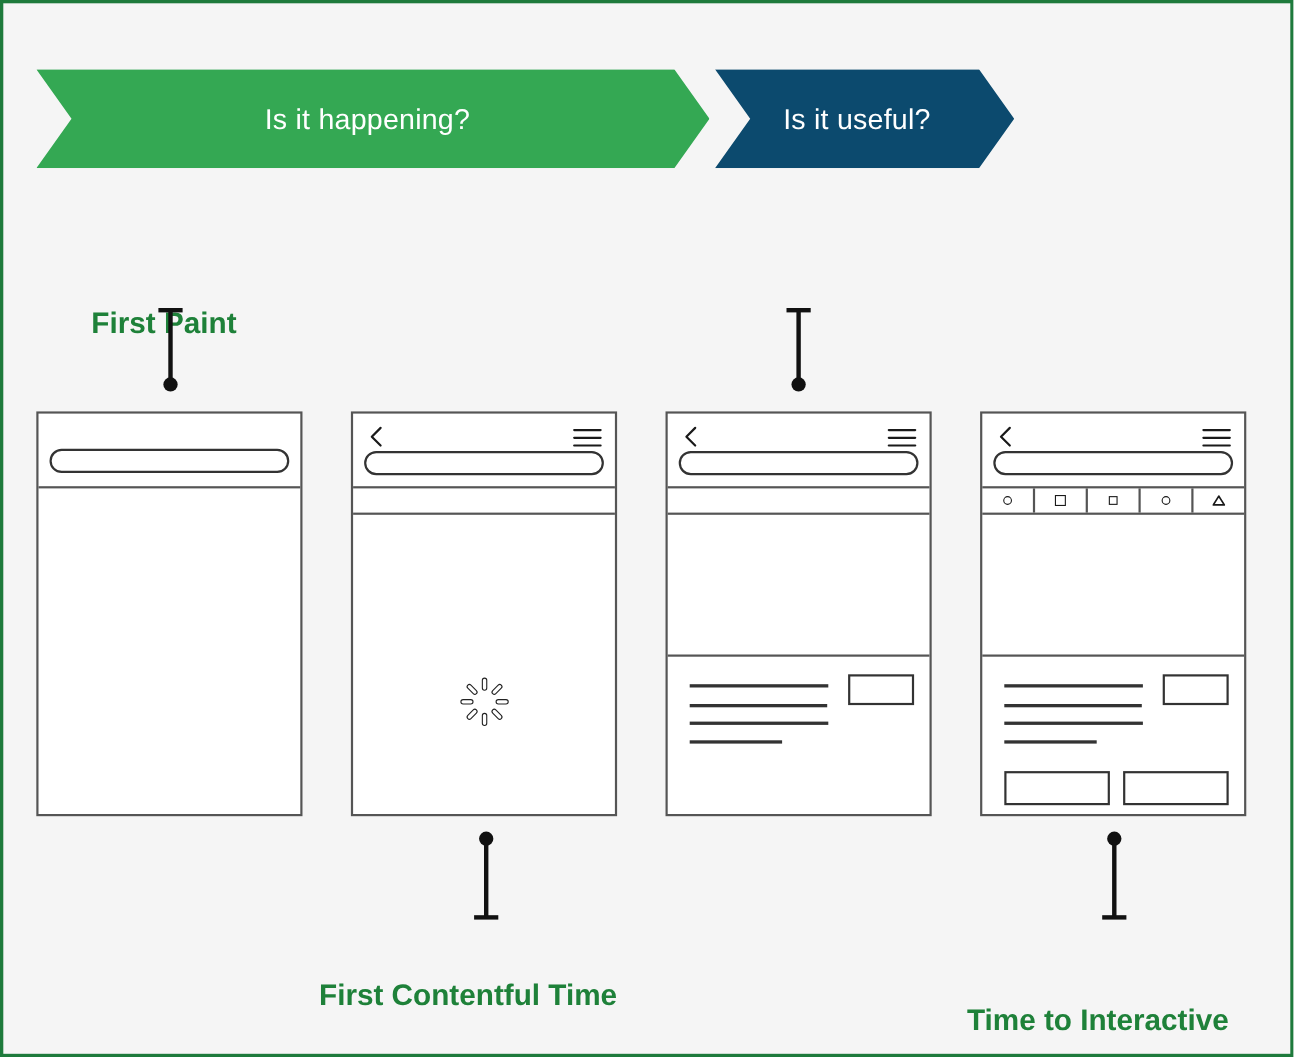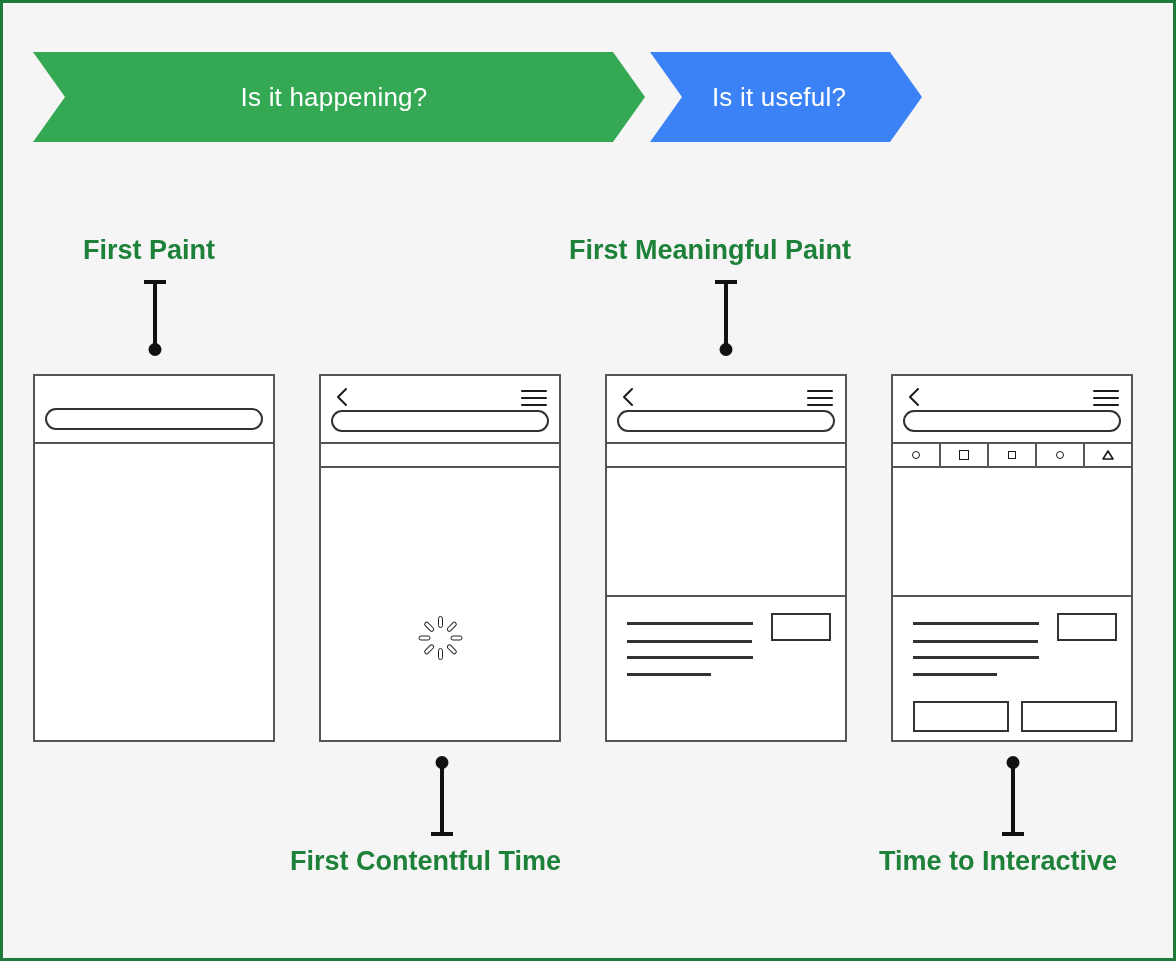--- a/index.html
+++ b/index.html
@@ -18,21 +18,21 @@
     background: #f5f5f5;
     box-sizing: border-box;
     border: 3px solid #1e7a3c;
     overflow: hidden;
   }
 
   
   .banner {
     position: absolute;
     left: 30px;
-    top: 49px;
+    top: 60px;
     width: 1110px;
     height: 90px;
   }
   .seg {
     position: absolute;
     top: 0;
     height: 90px;
     display: flex;
     align-items: center;
     justify-content: center;
@@ -49,46 +49,47 @@
     left: 0;
     width: 612px;
     background: #34a853;
     -webkit-clip-path: polygon(0 0, 580px 0, 612px 45px, 580px 90px, 0 90px, 32px 45px);
     clip-path: polygon(0 0, 580px 0, 612px 45px, 580px 90px, 0 90px, 32px 45px);
     padding-right: 10px;
   }
   .seg2 {
     left: 617px;
     width: 272px;
-    background: #3b82f6;
+    background: #0c4a6e;
     -webkit-clip-path: polygon(0 0, 240px 0, 272px 45px, 240px 90px, 0 90px, 32px 45px);
     clip-path: polygon(0 0, 240px 0, 272px 45px, 240px 90px, 0 90px, 32px 45px);
     padding-right: 14px;
   }
   .seg3 {
     left: 894px;
     width: 216px;
     background: #1b7a35;
     -webkit-clip-path: polygon(0 0, 184px 0, 216px 45px, 184px 90px, 0 90px, 32px 45px);
     clip-path: polygon(0 0, 184px 0, 216px 45px, 184px 90px, 0 90px, 32px 45px);
     padding-right: 14px;
   }
 
   
   .metric-label {
     position: absolute;
     color: #1e8139;
     font-size: 27px;
     font-weight: bold;
     white-space: nowrap;
+    margin-top: 44px;
   }
   .ml-fp  { left: 80px;  top: 232px; }
   .ml-fmp { left: 566px; top: 232px; }
   .ml-fcp { left: 287px; top: 843px; }
-  .ml-tti { left: 876px; top: 843px; }
+  .ml-tti { left: 876px; top: 865px; }
 
   
   .pointer { position: absolute; }
   .pointer .stem {
     position: absolute;
     left: 50%;
     transform: translateX(-50%);
     width: 4px;
     background: #111111;
   }
@@ -270,21 +271,20 @@
   <div class="banner">
     <div class="seg seg1">
       <span class="seg-label">Is it happening?</span>
     </div>
     <div class="seg seg2">
       <span class="seg-label">Is it useful?</span>
     </div>
   </div>
 
   <div class="metric-label ml-fp">First Paint</div>
-  <div class="metric-label ml-fmp">First Meaningful Paint</div>
   <div class="metric-label ml-fcp">First Contentful Time</div>
   <div class="metric-label ml-tti">Time to Interactive</div>
 
   <div class="pointer ptr-down ptr-fp">
     <div class="cap"></div>
     <div class="stem"></div>
     <div class="dot"></div>
   </div>
   <div class="pointer ptr-down ptr-fmp">
     <div class="cap"></div>

